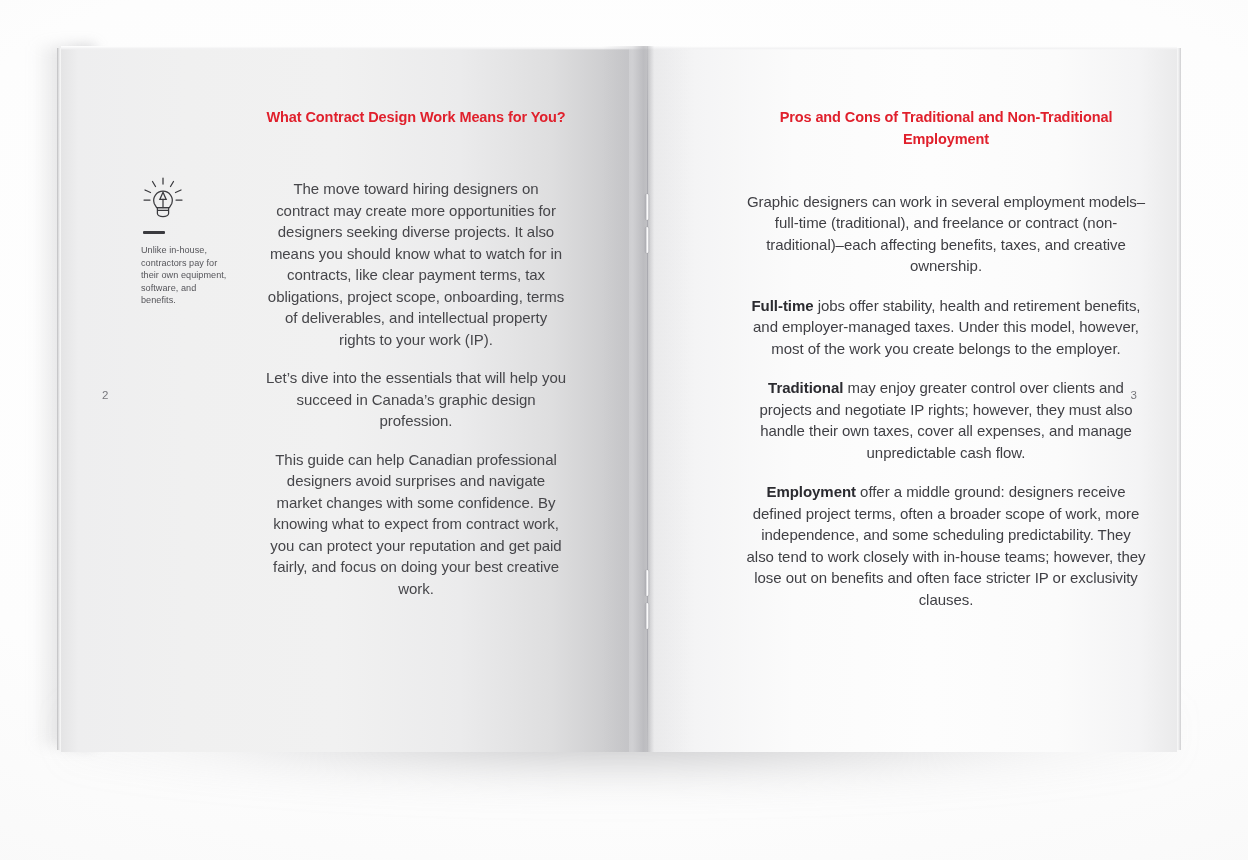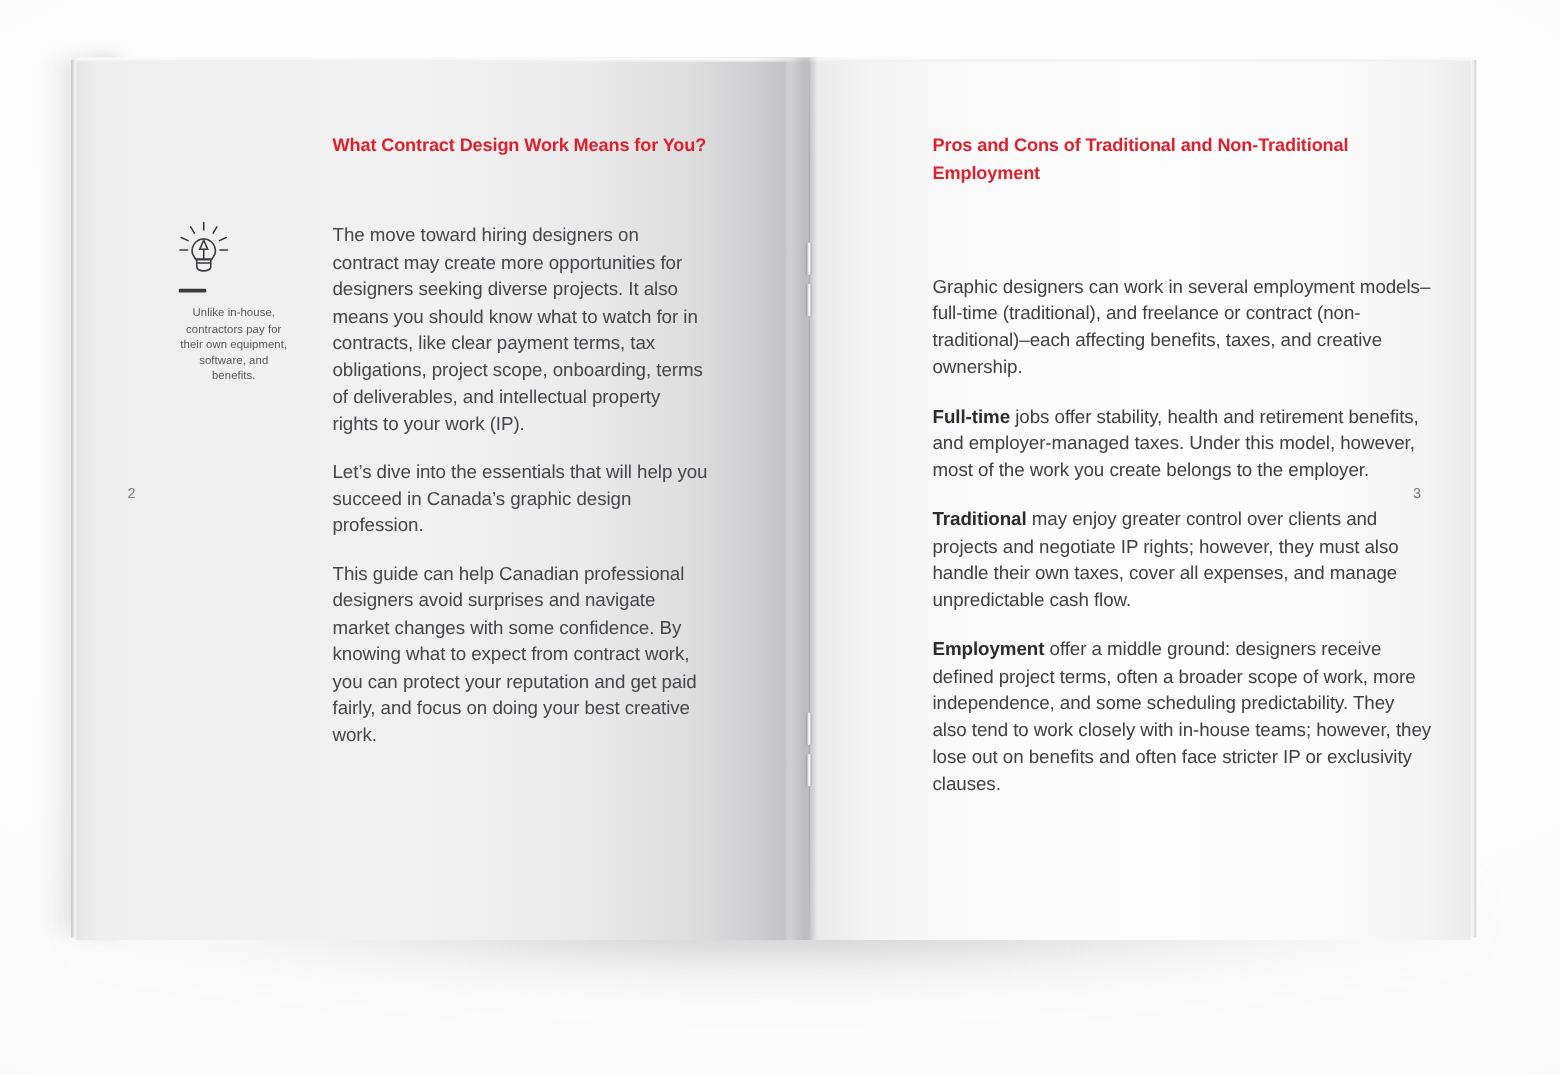--- a/index.html
+++ b/index.html
@@ -150,33 +150,34 @@
     left: 43px;
     width: 4px;
     border-radius: 2px;
     background: linear-gradient(90deg,#9a9a9f 0%, #e9e9ec 45%, #ffffff 60%, #b6b6bb 100%);
     box-shadow: 0 0 1px rgba(110,110,118,0.7);
   }
 
   
   .content {
     position: absolute;
+    text-align: center;
   }
   #left-content  { left: 205px; top: 60px; width: 300px; }
   #right-content { left: 117px; top: 60px; width: 400px; }
 
   .heading {
     color: #e0202c;
     font-size: 14.5px;
     font-weight: bold;
     line-height: 1.55;
     letter-spacing: -0.1px;
     margin: 0 0 50px 0;
   }
-  #right-content .heading { margin-bottom: 68px; }
+  #right-content .heading { margin-bottom: 40px; }
 
   .body-par {
     color: #46464a;
     font-size: 15px;
     line-height: 21.5px;
     letter-spacing: -0.05px;
     margin: 0 0 17px 0;
   }
   #right-content .body-par { color: #3f3f44; margin-bottom: 18px; }
   .body-par b { font-weight: bold; color: #2b2b30; }
@@ -195,21 +196,20 @@
     background: #3a3a3e;
     margin: 9px 0 10px 2px;
     border-radius: 1px;
   }
   #note-text {
     color: #55555a;
     font-size: 9.1px;
     line-height: 12.6px;
     letter-spacing: 0.05px;
     margin: 0;
-    text-align: center;
   }
 
   
   .folio {
     position: absolute;
     top: 343px;
     color: #77777c;
     font-size: 11.5px;
     letter-spacing: 0.2px;
   }

